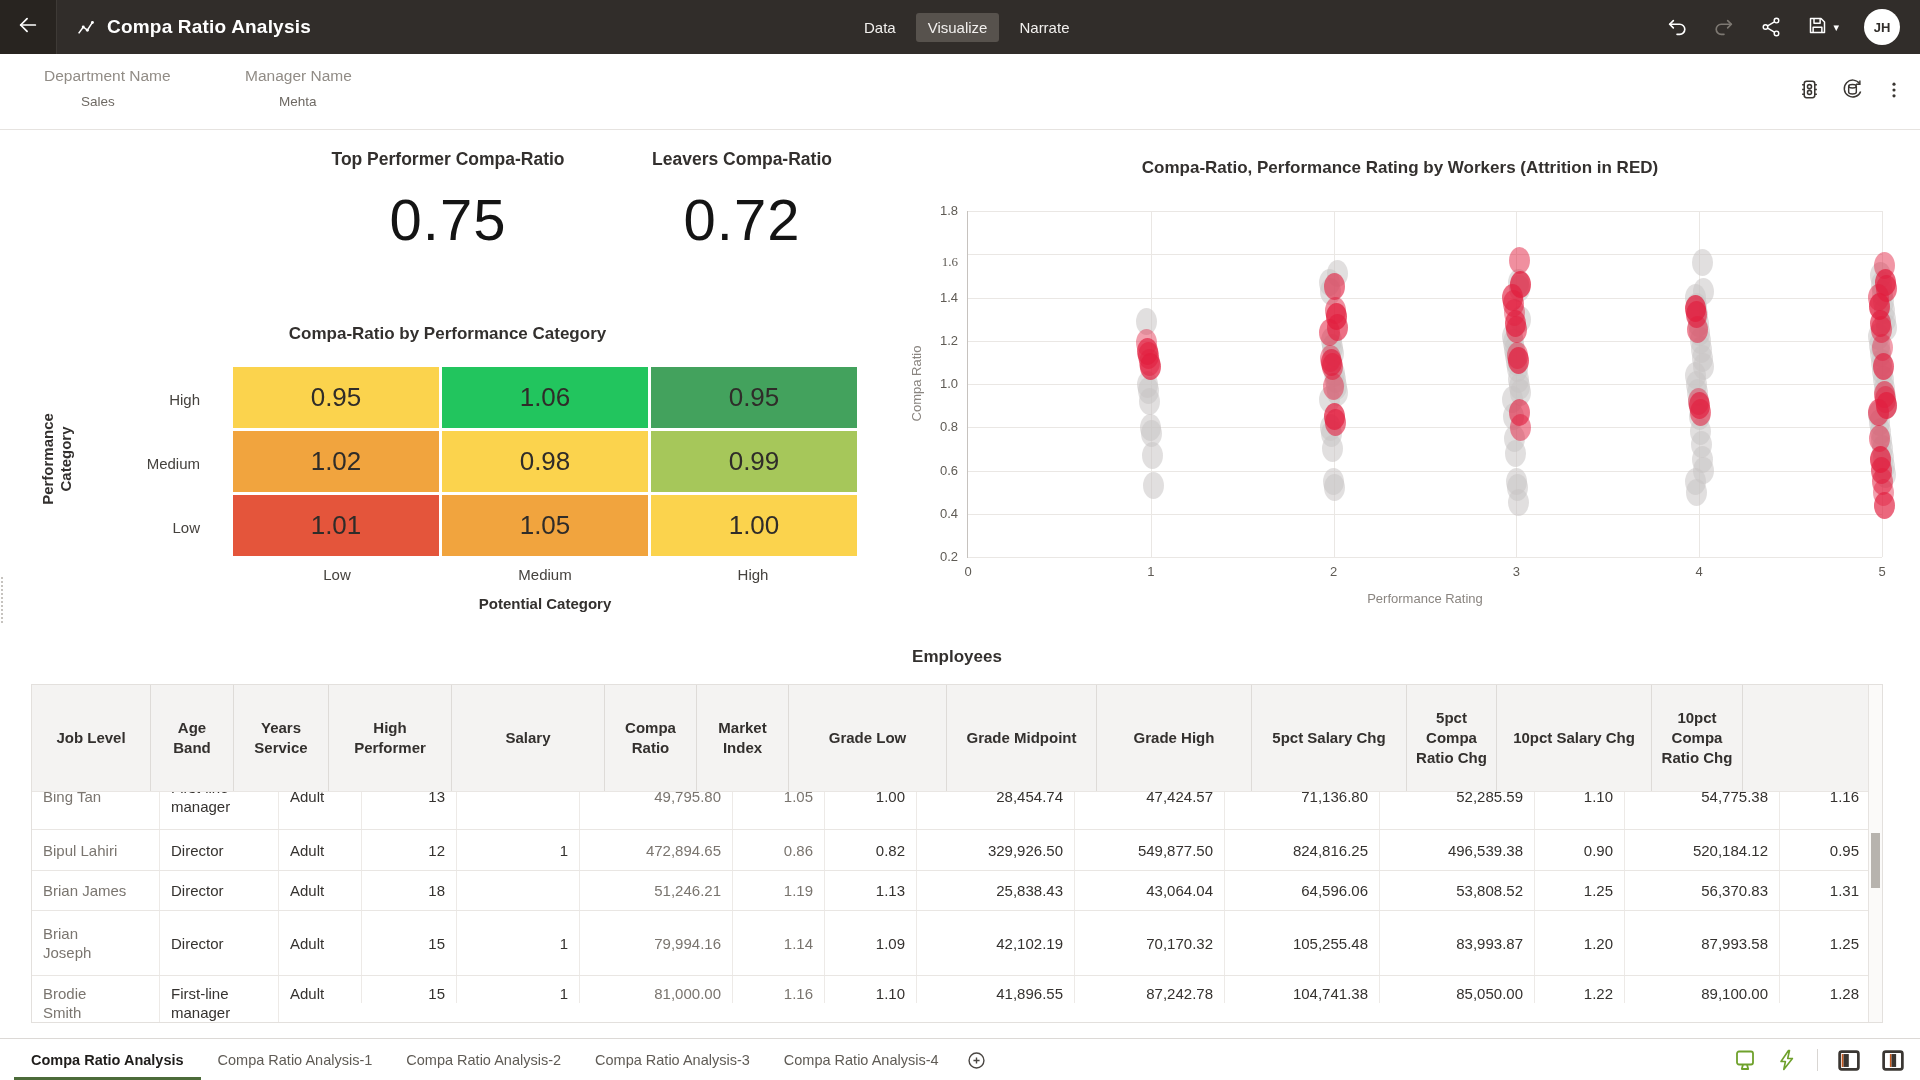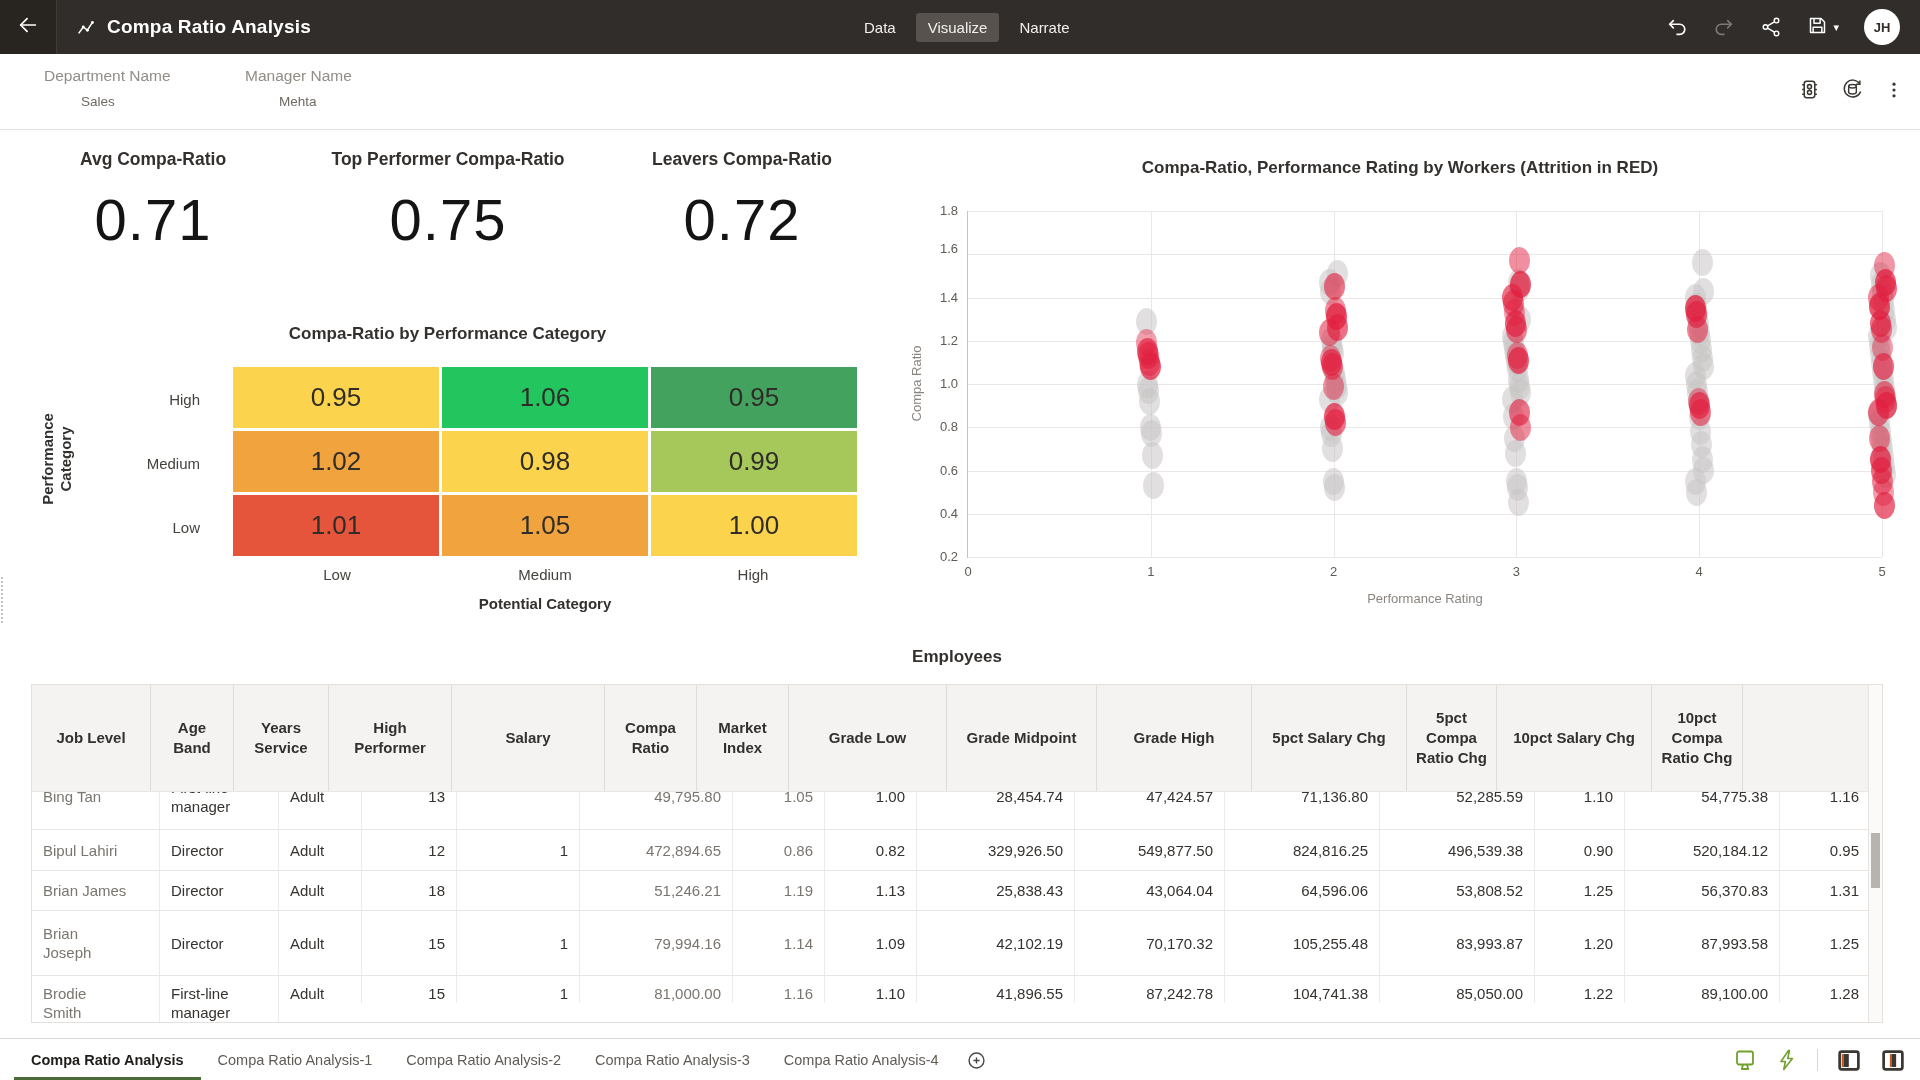--- a/index.html
+++ b/index.html
@@ -196,24 +196,20 @@
         <i></i>
         <i></i>
         <i></i>
         <i></i>
         <i></i>
         <i></i>
         <i></i>
         <i></i>
     </div>
 
-    <div class="kpi" style="left:33px;">
-      <div class="k-label">Avg Compa-Ratio</div>
-      <div class="k-value">0.71</div>
-    </div>
     <div class="kpi" style="left:328px;">
       <div class="k-label">Top Performer Compa-Ratio</div>
       <div class="k-value">0.75</div>
     </div>
     <div class="kpi" style="left:622px;">
       <div class="k-label">Leavers Compa-Ratio</div>
       <div class="k-value">0.72</div>
     </div>
 
     <div class="hm-title">Compa-Ratio by Performance Category</div>
@@ -243,21 +239,21 @@
       </div>
     <div class="hm-xlab">Potential Category</div>
 
     <div class="sc-title">Compa-Ratio, Performance Rating by Workers (Attrition in RED)</div>
     <div class="sc-ylab">Compa Ratio</div>
     <div class="sc-plot">
       <div class="sc-xlab">Performance Rating</div>
     <div class="gl-h" style="top: 0px;"></div>
         <div class="ytick" style="top: -8px;">1.8</div>
         <div class="gl-h" style="top: 43.25px;"></div>
-        <div class="ytick" style="top: 30px;">1.6</div>
+        <div class="ytick" style="top: 43px; font-family: Liberation Serif, serif;">1.6</div>
         <div class="gl-h" style="top: 86.5px;"></div>
         <div class="ytick" style="top: 78.5px;">1.4</div>
         <div class="gl-h" style="top: 129.75px;"></div>
         <div class="ytick" style="top: 121.75px;">1.2</div>
         <div class="gl-h" style="top: 173px;"></div>
         <div class="ytick" style="top: 165px;">1.0</div>
         <div class="gl-h" style="top: 216.25px;"></div>
         <div class="ytick" style="top: 208.25px;">0.8</div>
         <div class="gl-h" style="top: 259.5px;"></div>
         <div class="ytick" style="top: 251.5px;">0.6</div>

